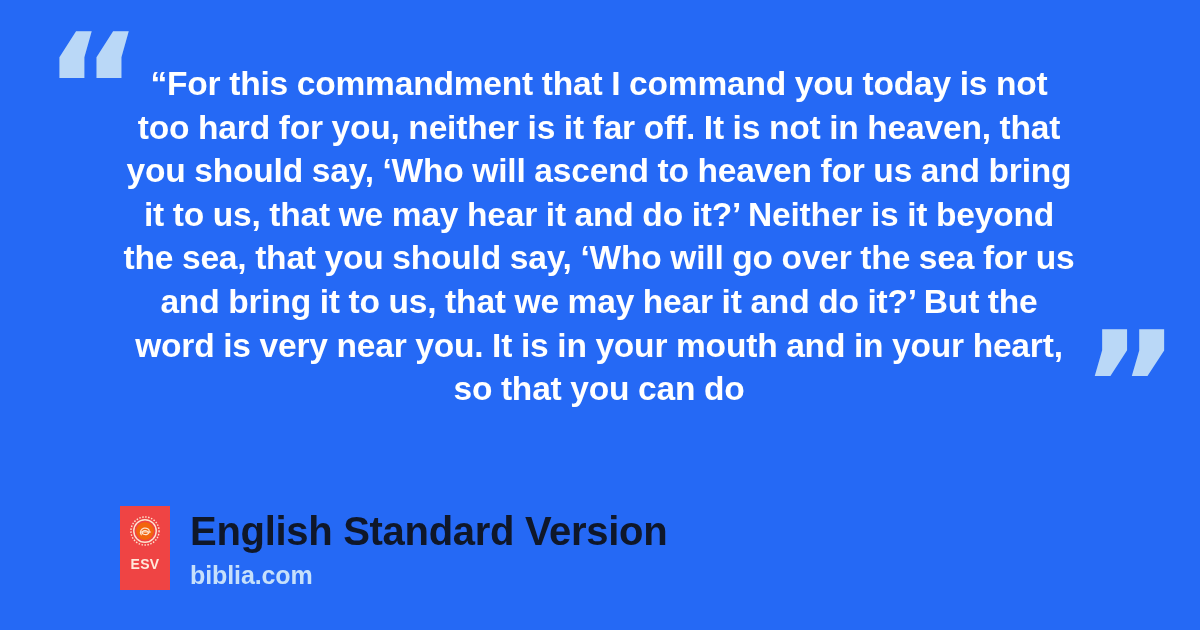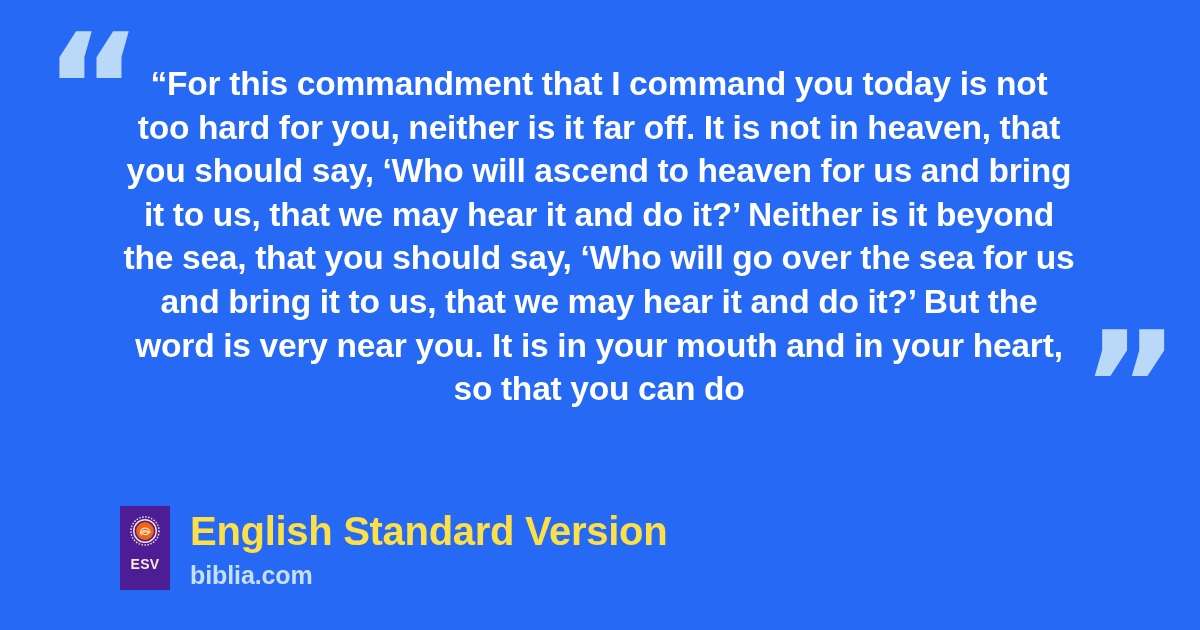--- a/index.html
+++ b/index.html
@@ -74,21 +74,21 @@
     left: 120px;
     top: 506px;
     display: flex;
     flex-direction: row;
     align-items: flex-start;
   }
 
   #logo-badge {
     width: 50px;
     height: 84px;
-    background: #4c1d95;
+    background: #ef4444;
     display: flex;
     flex-direction: column;
     align-items: center;
     justify-content: flex-start;
     padding-top: 10px;
     box-sizing: border-box;
     flex: 0 0 auto;
   }
 
   #logo-emblem {
@@ -109,21 +109,21 @@
 
   #footer-text {
     margin-left: 20px;
     display: flex;
     flex-direction: column;
     justify-content: flex-start;
     padding-top: 2px;
   }
 
   #version-name {
-    color: #fde047;
+    color: #0f172a;
     font-family: "Liberation Sans", sans-serif;
     font-weight: 700;
     font-size: 40px;
     line-height: 47px;
     letter-spacing: -0.3px;
     white-space: nowrap;
   }
 
   #site-url {
     margin-top: 6px;

